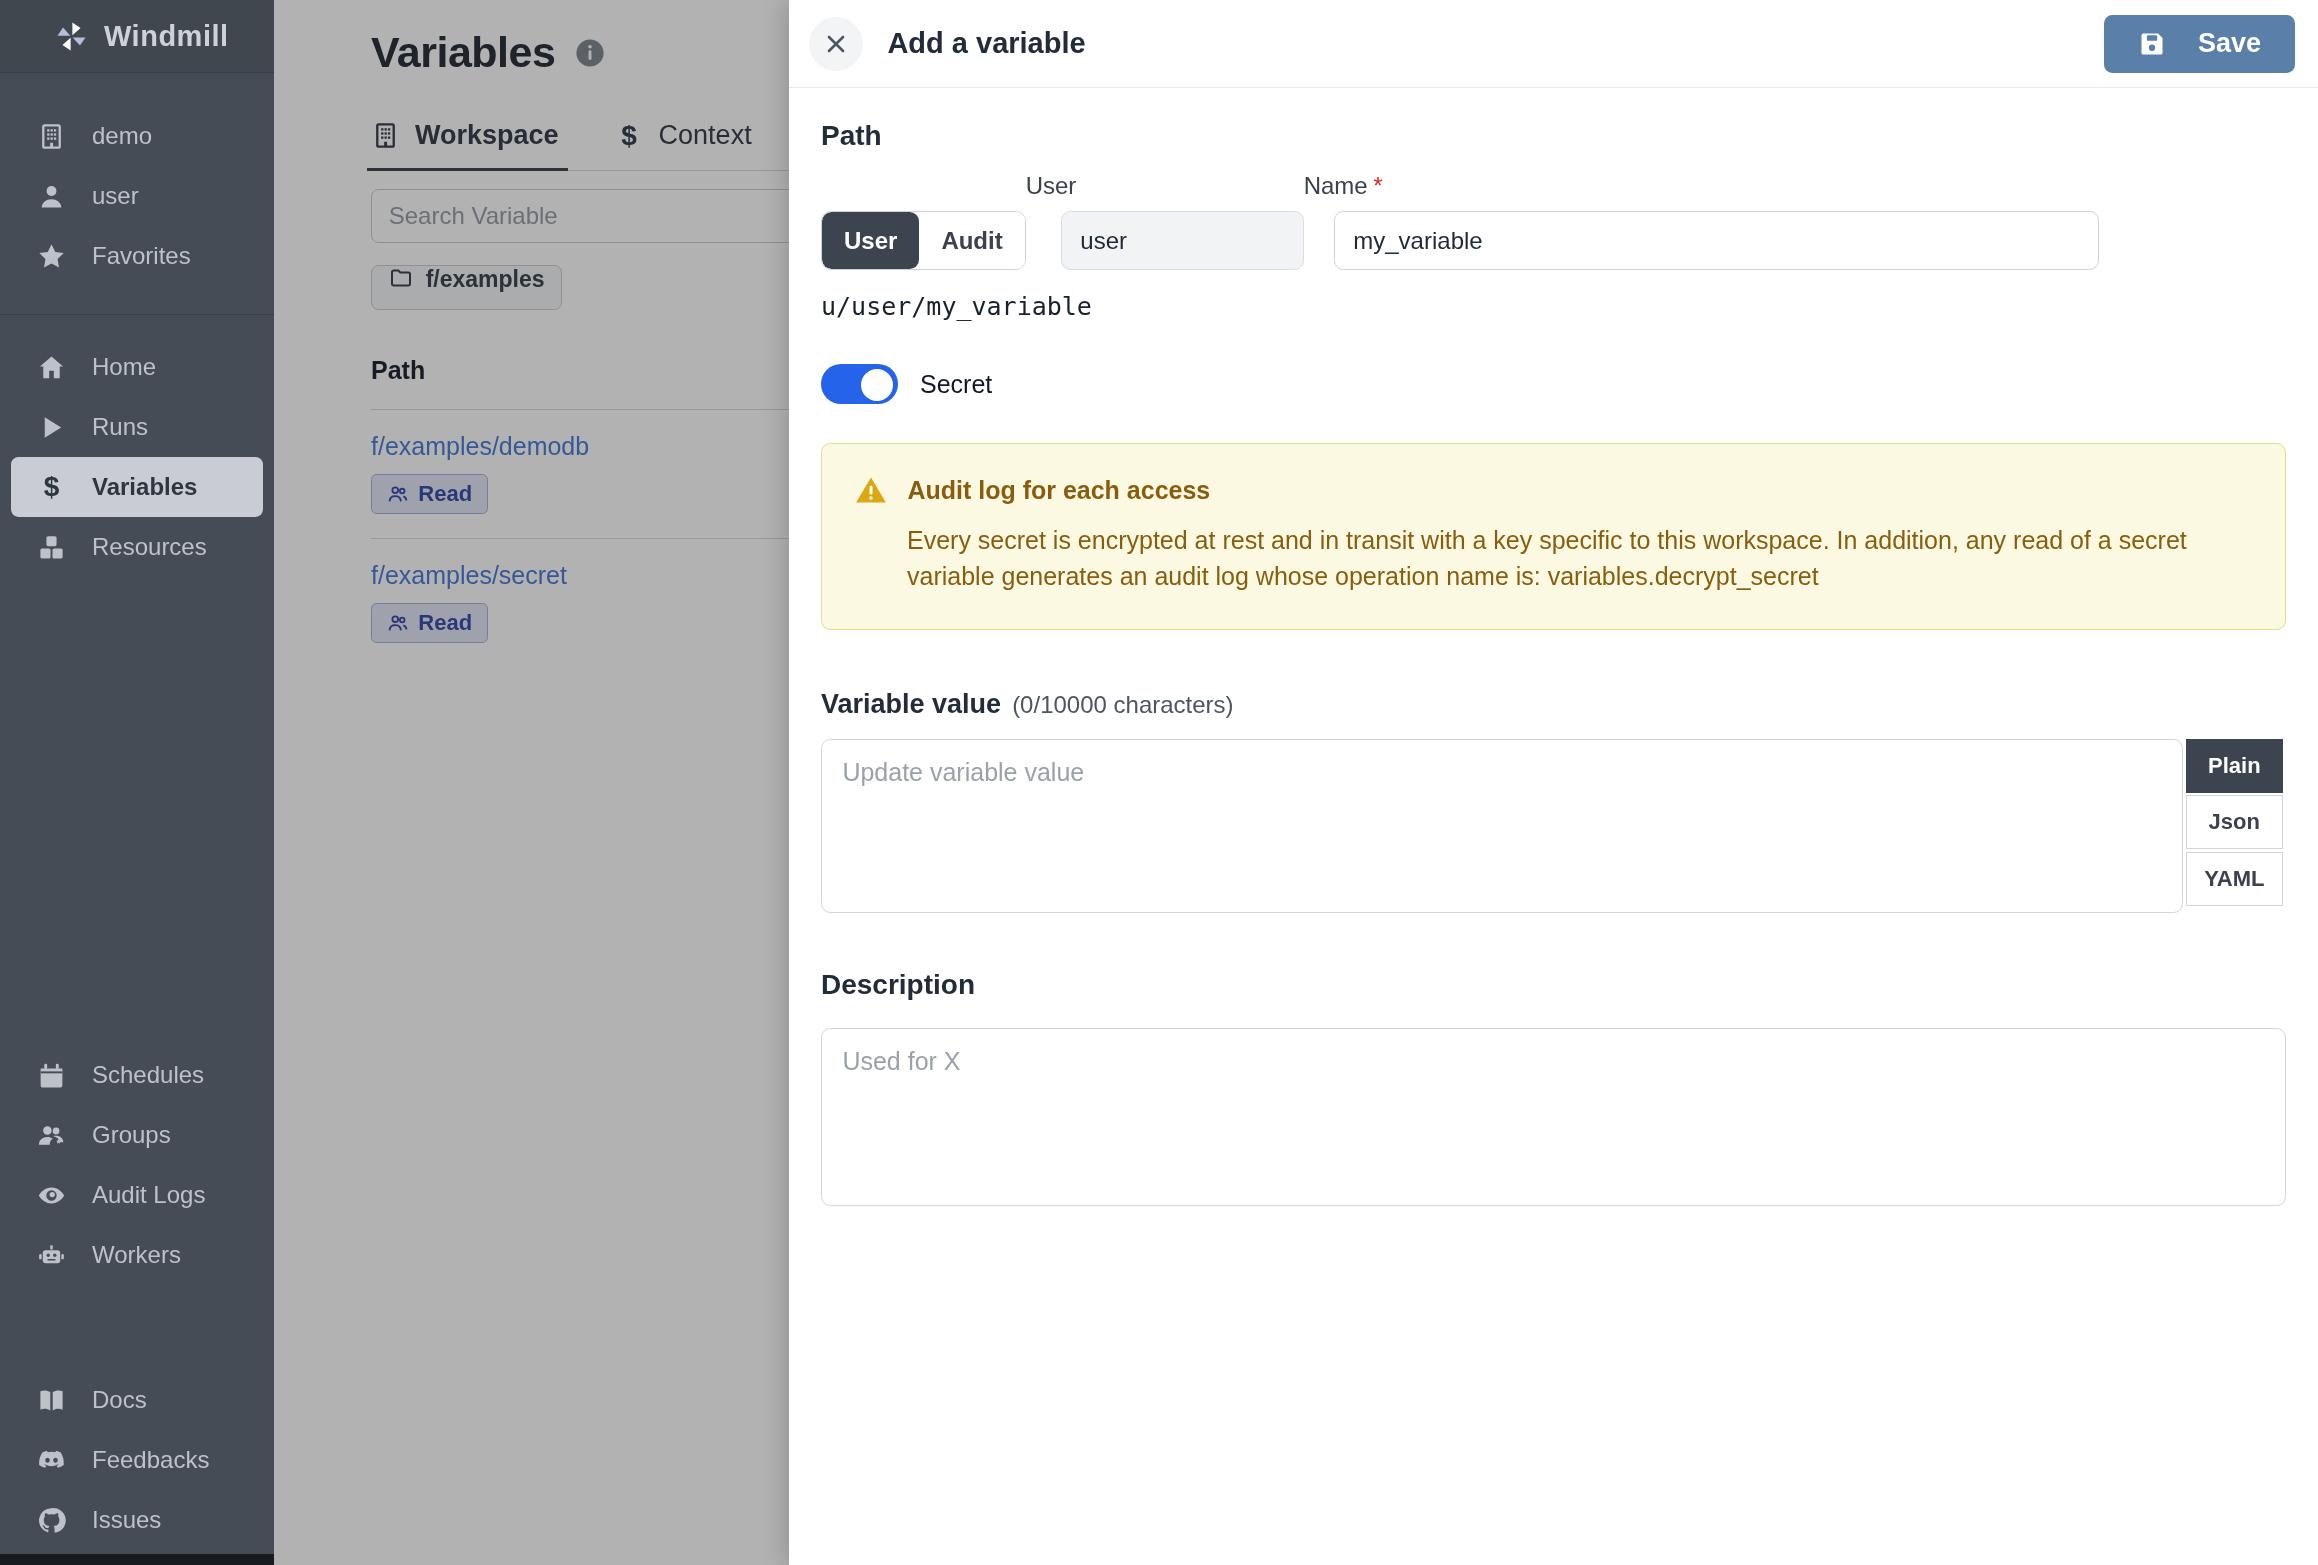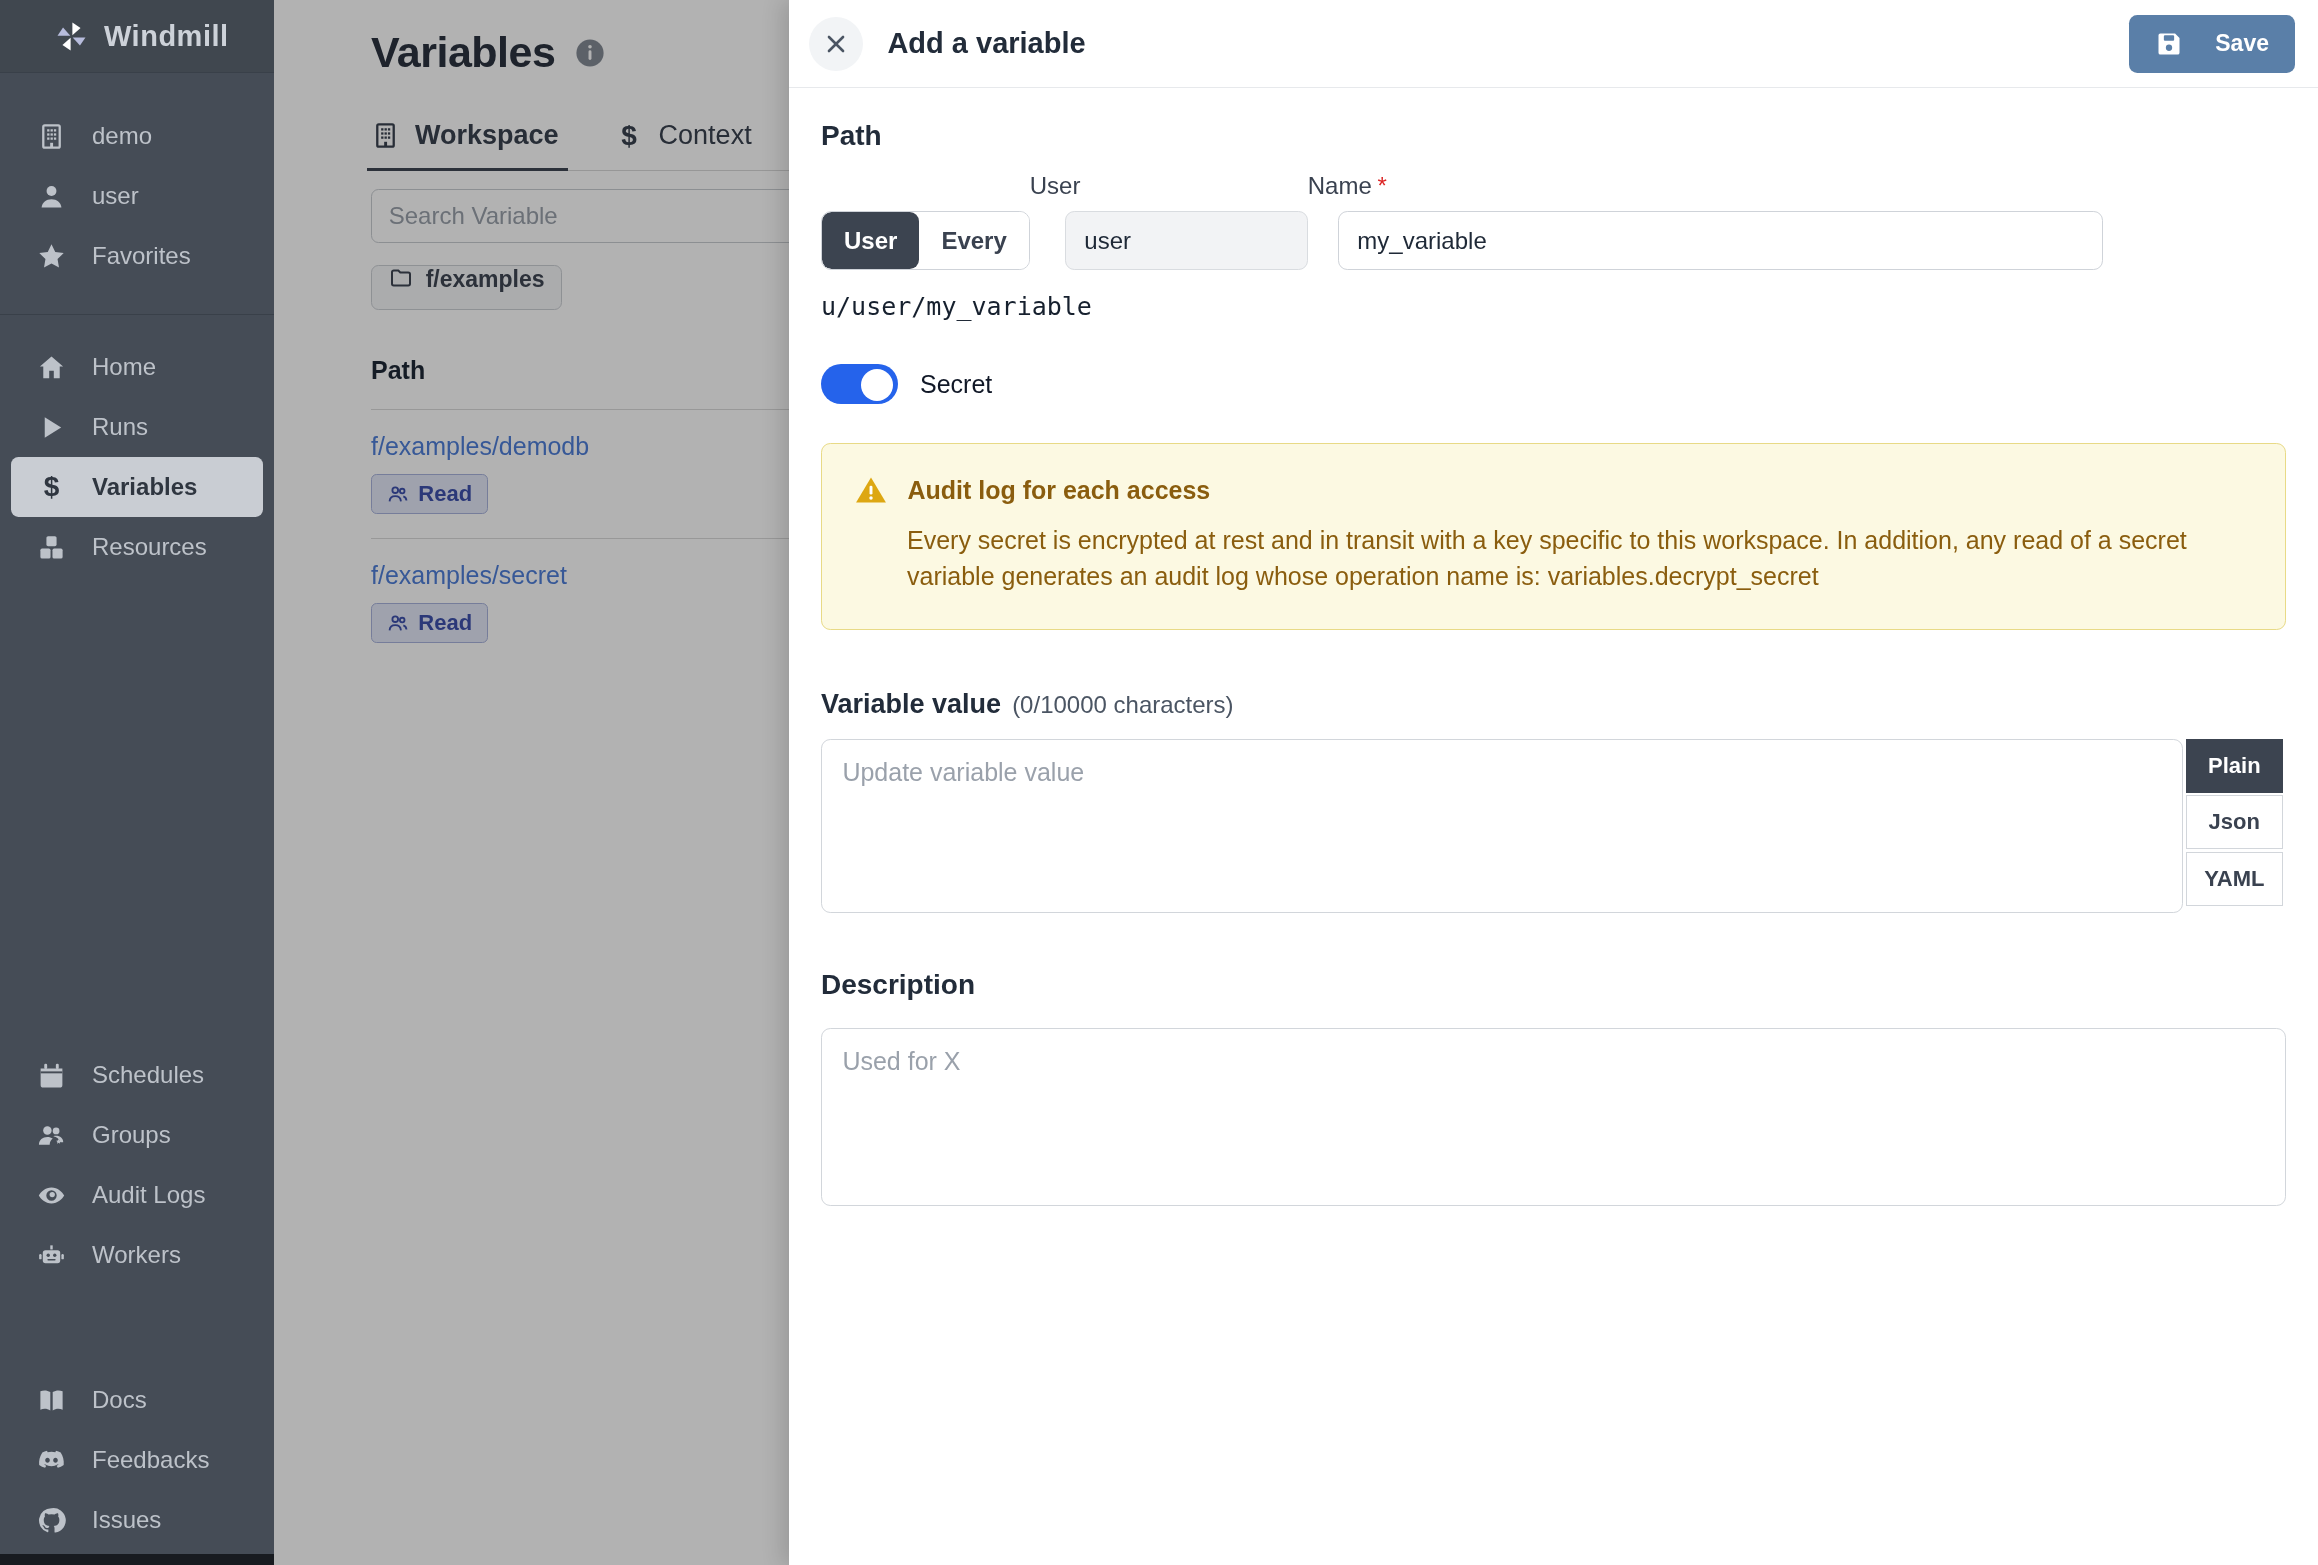--- a/index.html
+++ b/index.html
@@ -57,21 +57,21 @@
   .var-link{display:inline-block;margin-top:22px;font-size:25px;color:#4f7fd8;text-decoration:none;cursor:pointer}
   .badge{margin-top:13px;display:inline-flex;align-items:center;gap:9.3px;height:40px;padding:0 15px;border-radius:5.6px;border:0.9px solid #aab4dd;background:#e4e9f8;color:#3e51ad;font-size:22px;font-weight:700;cursor:pointer}
   .badge .icon{width:22px;height:22px}
 
   
   .drawer{position:absolute;top:0;right:0;bottom:0;left:789px;background:#fff;z-index:10;box-shadow:-7.4px 0 20.4px rgba(0,0,0,.14);display:flex;flex-direction:column}
   .drawer-header{height:88px;flex:none;display:flex;align-items:center;padding:0 24px 0 20.4px;border-bottom:0.9px solid #e7e9ec}
   .close-btn{width:54px;height:54px;border-radius:50%;background:#f2f4f6;border:none;color:#4b5563;display:flex;align-items:center;justify-content:center;cursor:pointer}
   .close-btn .icon{width:26px;height:26px}
   .drawer-title{margin-left:24px;font-size:29px;font-weight:700;color:#22turn2c3a;color:#222c3a}
-  .save-btn{margin-left:auto;height:58px;padding:0 26px;border:none;border-radius:8.3px;background:var(--save-bg);color:#fff;font-size:23px;font-weight:700;display:flex;align-items:center;gap:32px;cursor:pointer;font-family:inherit}
+  .save-btn{margin-left:auto;height:58px;padding:0 34px;border:none;border-radius:8.3px;background:var(--save-bg);color:#fff;font-size:27px;font-weight:700;display:flex;align-items:center;gap:32px;cursor:pointer;font-family:inherit}
   .save-btn .icon{width:28px;height:28px}
   .drawer-body{padding:32px 33px 0 32px}
   .section-heading{font-size:28px;font-weight:700;color:#222c3a}
   .path-form{display:flex;align-items:flex-end;margin-top:20.4px}
   .field-label{font-size:24px;color:#3a4250;margin-bottom:11px}
   .req{color:#dc2626;margin-left:5.6px}
   .segmented{display:flex;height:59px;border:0.9px solid #cfd3d9;border-radius:10.2px;overflow:hidden;background:#fff;flex:none}
   .seg-btn{border:none;padding:0 22px;font-size:24px;font-weight:700;color:#3a4250;background:#fff;cursor:pointer;font-family:inherit}
   .seg-btn.selected{background:var(--dark-seg);color:#fff;border-radius:9.3px}
   .field-col{display:flex;flex-direction:column}
@@ -385,21 +385,21 @@
       <span>Save</span>
     </button>
   </header>
 
   <div class="drawer-body">
     <h3 class="section-heading">Path</h3>
 
     <div class="path-form">
       <div class="segmented">
         <button class="seg-btn selected">User</button>
-        <button class="seg-btn">Every</button>
+        <button class="seg-btn">Audit</button>
       </div>
 
       <div class="field-col">
         <label class="field-label">User</label>
         <input class="text-input user-input" type="text" value="user" style="">
       </div>
 
       <div class="field-col">
         <label class="field-label">
           <span>Name</span><span class="req">*</span>

